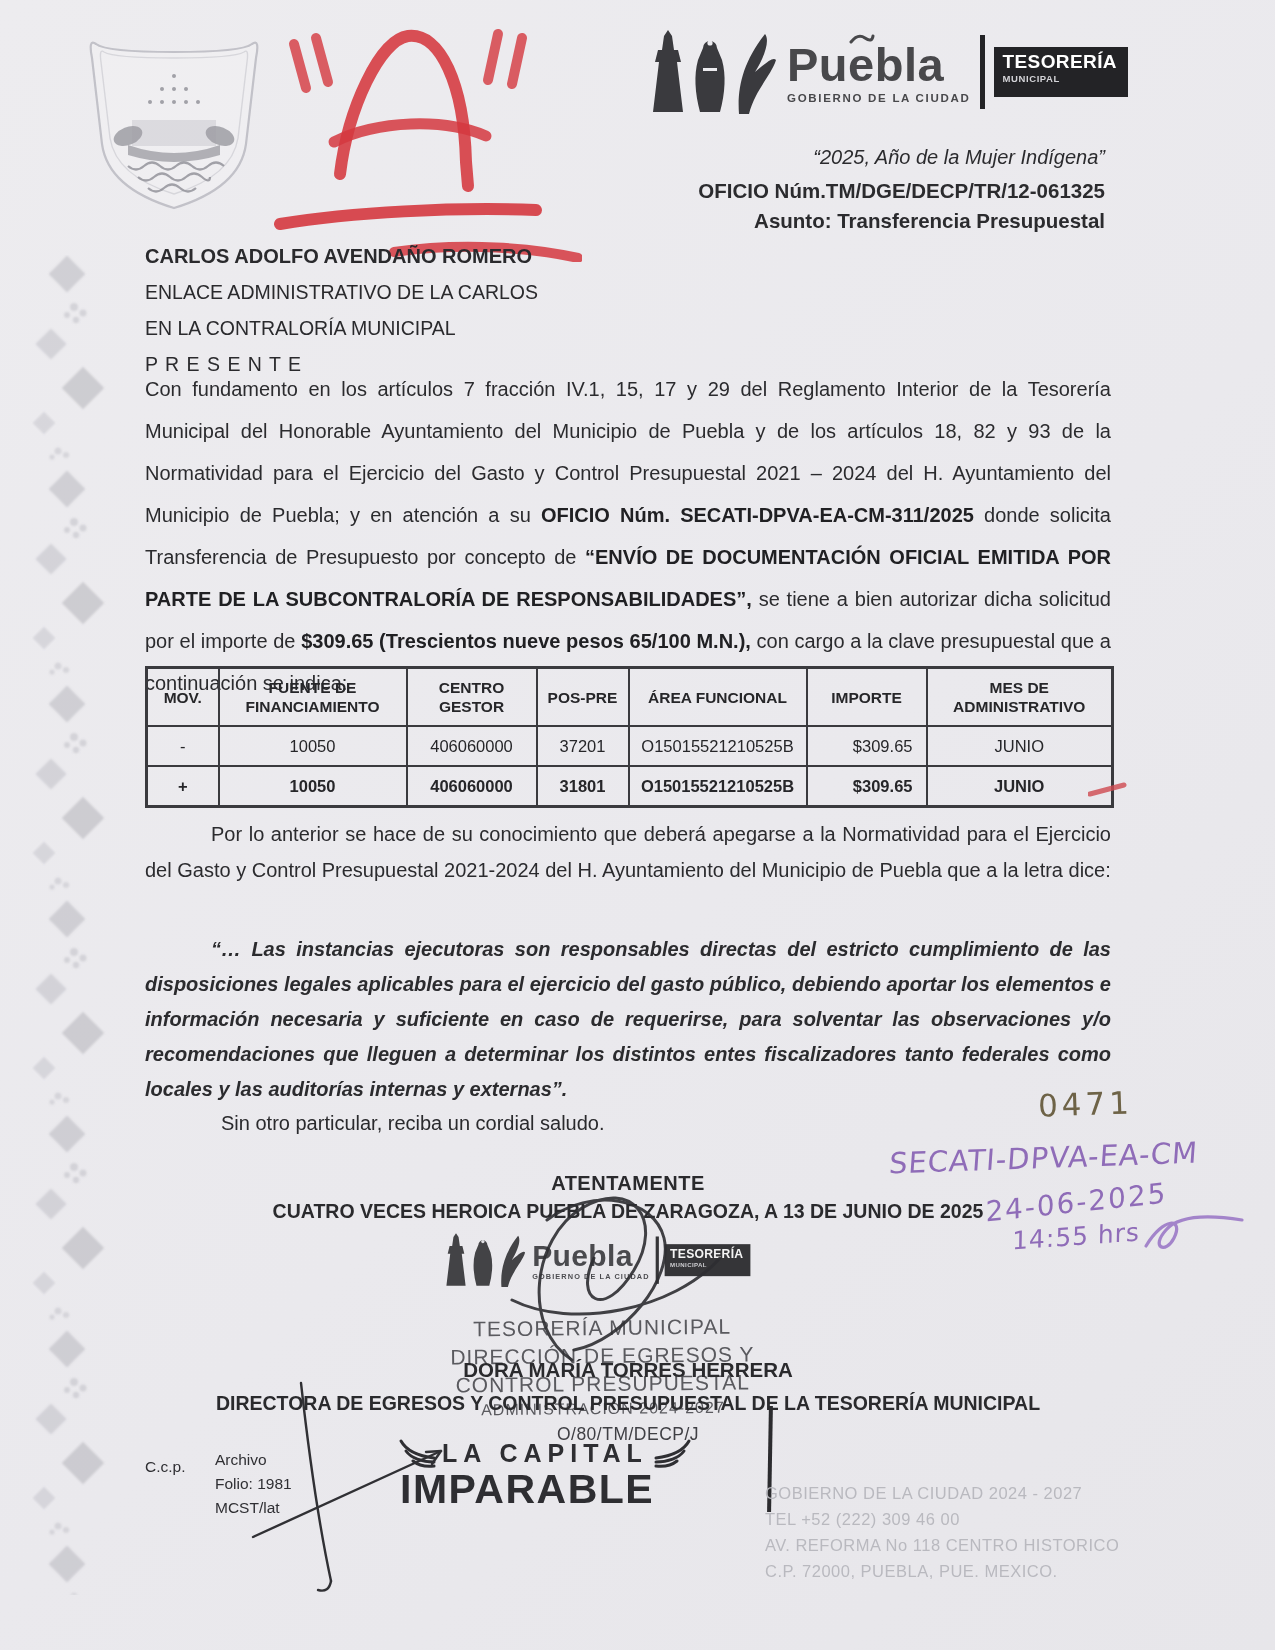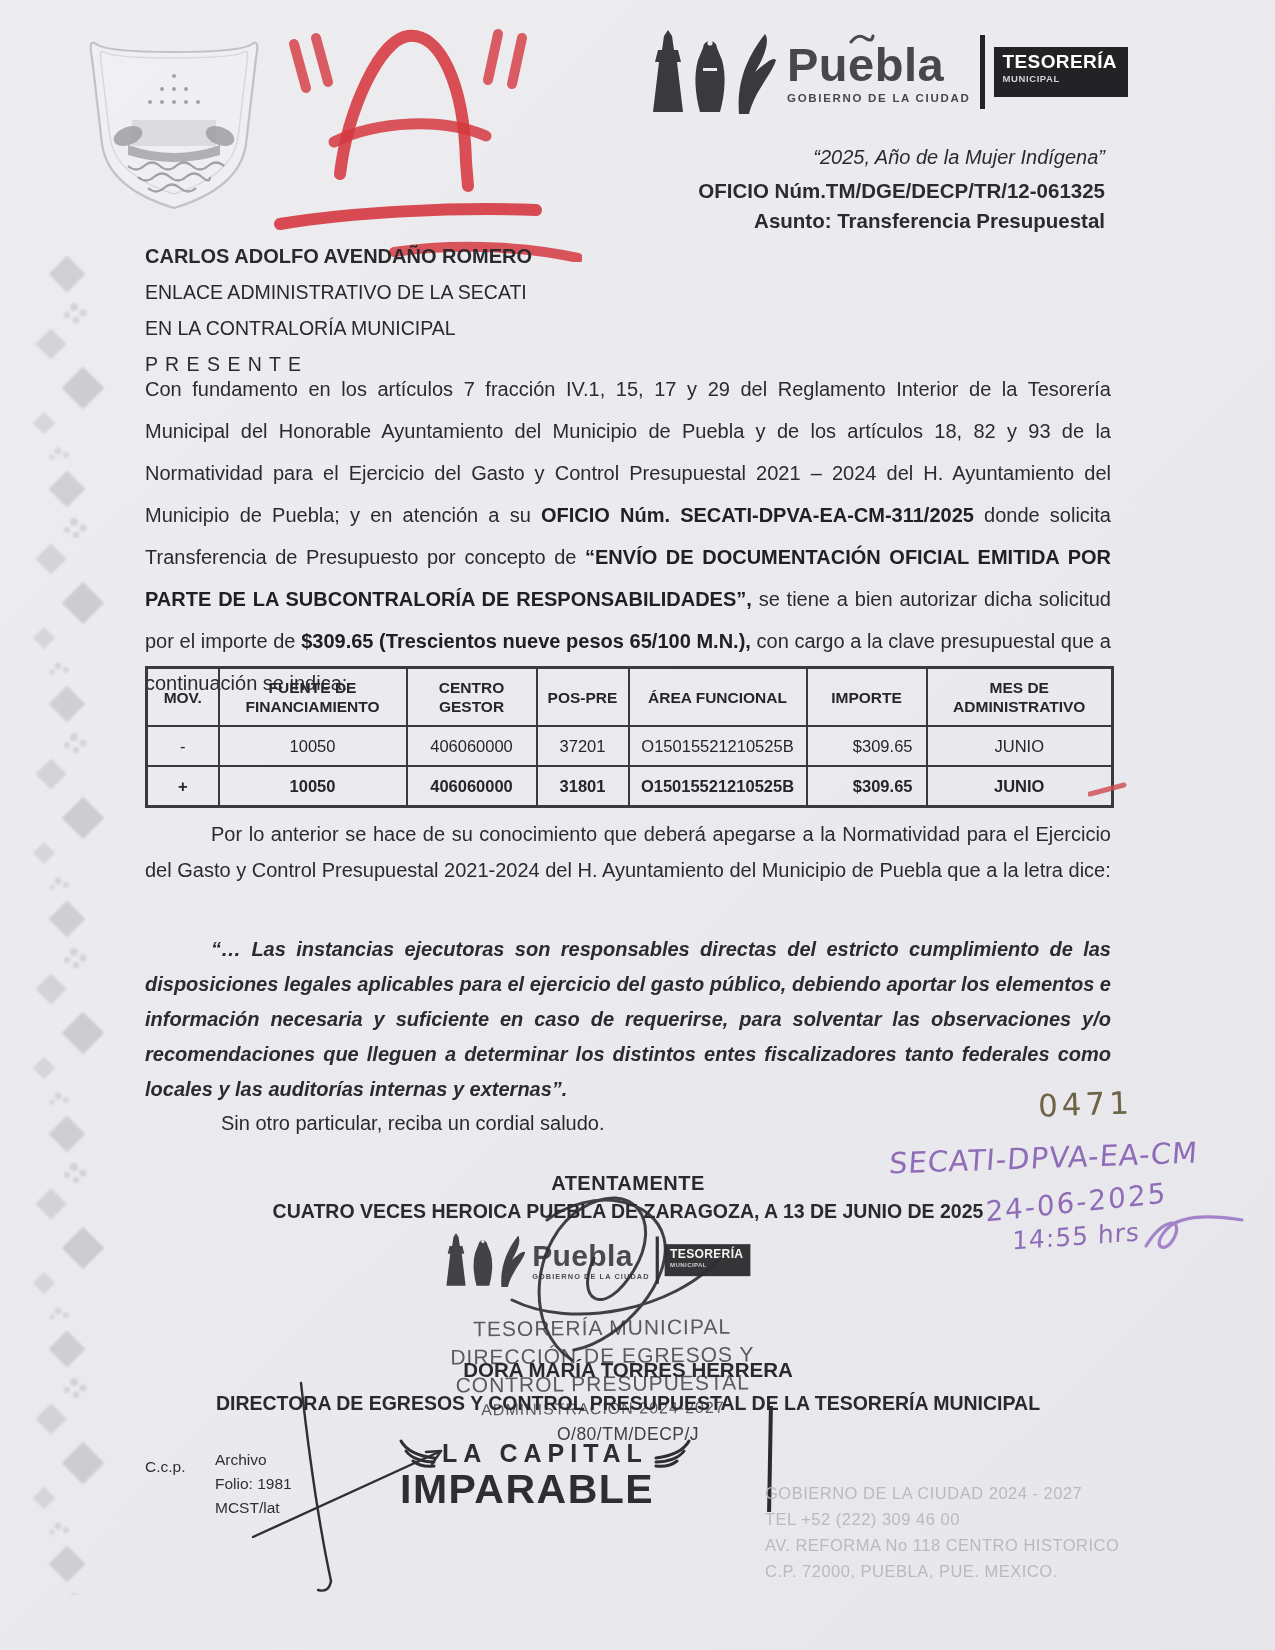--- a/index.html
+++ b/index.html
@@ -136,21 +136,21 @@
   </div>
 
   <div class="abs meta" style="left:600px;top:142px;">
     <div style="font-style:italic;margin-bottom:4px;">“2025, Año de la Mujer Indígena”</div>
     <div class="b" style="font-size:20.5px;">OFICIO Núm.TM/DGE/DECP/TR/12-061325</div>
     <div class="b" style="font-size:20.5px;">Asunto: Transferencia Presupuestal</div>
   </div>
 
   <div class="abs addr" style="left:145px;top:238px;">
     <div class="b" style="font-size:20px;">CARLOS ADOLFO AVENDAÑO ROMERO</div>
-    <div>ENLACE ADMINISTRATIVO DE LA SECATI</div>
+    <div>ENLACE ADMINISTRATIVO DE LA CARLOS</div>
     <div>EN LA CONTRALORÍA MUNICIPAL</div>
     <div style="letter-spacing:1px;">P R E S E N T E</div>
   </div>
 
   <p class="abs doc" style="left:145px;top:368px;width:966px;margin:0;"><span>Con fundamento en los artículos 7 fracción IV.1, 15, 17 y 29 del Reglamento Interior de la Tesorería Municipal del Honorable Ayuntamiento del Municipio de Puebla y de los artículos 18, 82 y 93 de la Normatividad para el Ejercicio del Gasto y Control Presupuestal 2021 – 2024 del H. Ayuntamiento del Municipio de Puebla; y en atención a su </span><strong>OFICIO Núm. SECATI-DPVA-EA-CM-311/2025</strong><span> donde solicita Transferencia de Presupuesto por concepto de </span><strong>“ENVÍO DE DOCUMENTACIÓN OFICIAL EMITIDA POR PARTE DE LA SUBCONTRALORÍA DE RESPONSABILIDADES”,</strong><span> se tiene a bien autorizar dicha solicitud por el importe de </span><strong>$309.65 (Trescientos nueve pesos 65/100 M.N.),</strong><span> con cargo a la clave presupuestal que a continuación se indica:</span></p>
 
   <table class="ptable abs" style="left:145px;top:666px;border-radius:26px;">
     <colgroup>
       <col style="width:72px">
         <col style="width:188px">

